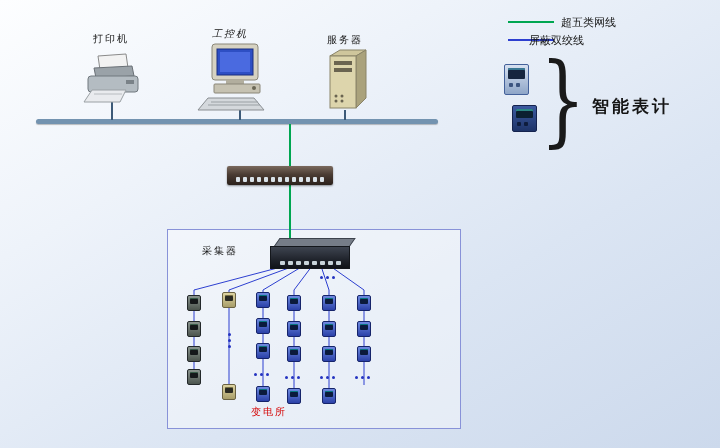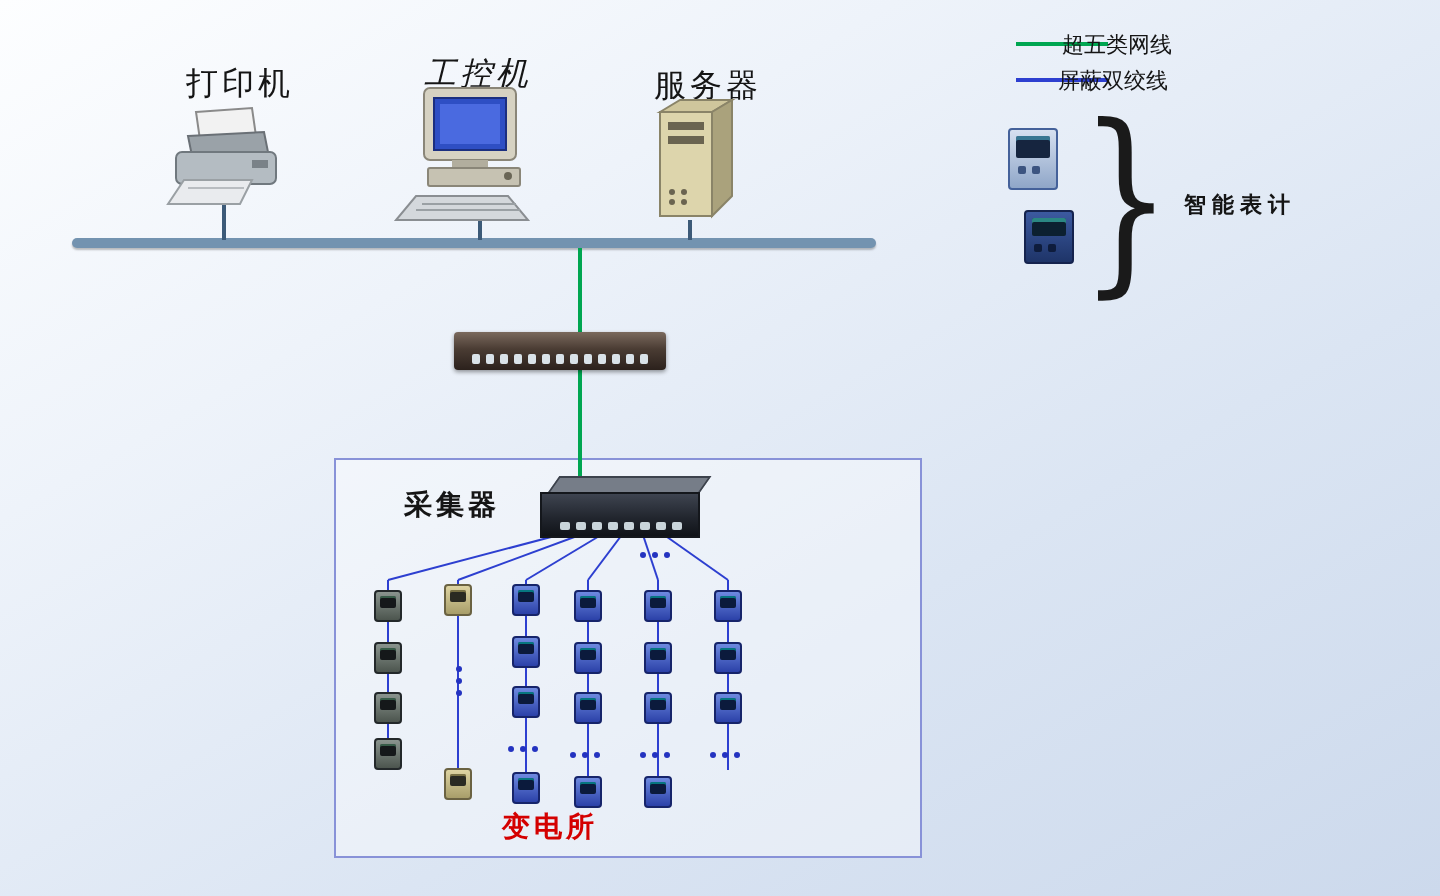--- a/index.html
+++ b/index.html
@@ -4,23 +4,23 @@
 <style>
   html,body{margin:0;padding:0;}
   #stage{
     position:relative;width:720px;height:448px;overflow:hidden;
     background:linear-gradient(150deg,#fdfeff 0%,#eef3fa 30%,#dbe5f3 65%,#ccd9ec 100%);
     font-family:"DejaVu Sans","Liberation Sans",sans-serif;
   }
   .abs{position:absolute;}
   .lbl{font-family:"DejaVu Serif","Liberation Serif",serif;color:#151515;white-space:nowrap;}
   .s11{font-size:11px;}
-  .s12{font-size:16px;letter-spacing:2px;}
-  .s13b{font-size:14px;font-weight:bold;letter-spacing:2px;}
-  .s15b{font-size:11px;font-weight:bold;letter-spacing:3px;}
+  .s12{font-size:10px;letter-spacing:2px;}
+  .s13b{font-size:10px;font-weight:normal;letter-spacing:2px;}
+  .s15b{font-size:17px;font-weight:bold;letter-spacing:3px;}
   #wiring{position:absolute;left:0;top:0;pointer-events:none;}
   .legend-line{width:46px;height:2px;}
   .bus{left:36px;top:119px;width:402px;height:5px;border-radius:3px;box-shadow:0 1px 1px rgba(0,0,0,.25);}
   .stub{width:2px;}
   .vgreen{left:289px;top:124px;width:2px;height:118px;}
   .netbox{left:167px;top:229px;width:292px;height:198px;border:1px solid #8892d8;background:rgba(255,255,255,.40);}
   
   .switch{left:227px;top:166px;width:106px;height:19px;border-radius:2px;
     background:linear-gradient(180deg,#7a695d 0%,#4a3c33 45%,#2b211c 100%);
     box-shadow:0 1px 2px rgba(0,0,0,.4);display:flex;align-items:flex-end;justify-content:center;}
@@ -138,21 +138,21 @@
         <span></span>
         <span></span>
         <span></span>
         <span></span>
         <span></span>
         <span></span>
       </div>
   </div>
 
   <div class="abs legend-line" style="left: 508px; top: 21px; background: rgb(0, 166, 81);"></div>
-  <div class="abs lbl s11" style="left:531px;top:15px;">超五类网线</div>
+  <div class="abs lbl s11" style="left:561px;top:15px;">超五类网线</div>
   <div class="abs legend-line" style="left: 508px; top: 39px; background: rgb(45, 63, 208);"></div>
   <div class="abs lbl s11" style="left:529px;top:33px;">屏蔽双绞线</div>
 
   <div class="lm lm-a">
     <div class="scr"></div>
     <div class="btns">
         <i></i>
         <i></i>
       </div>
   </div>

